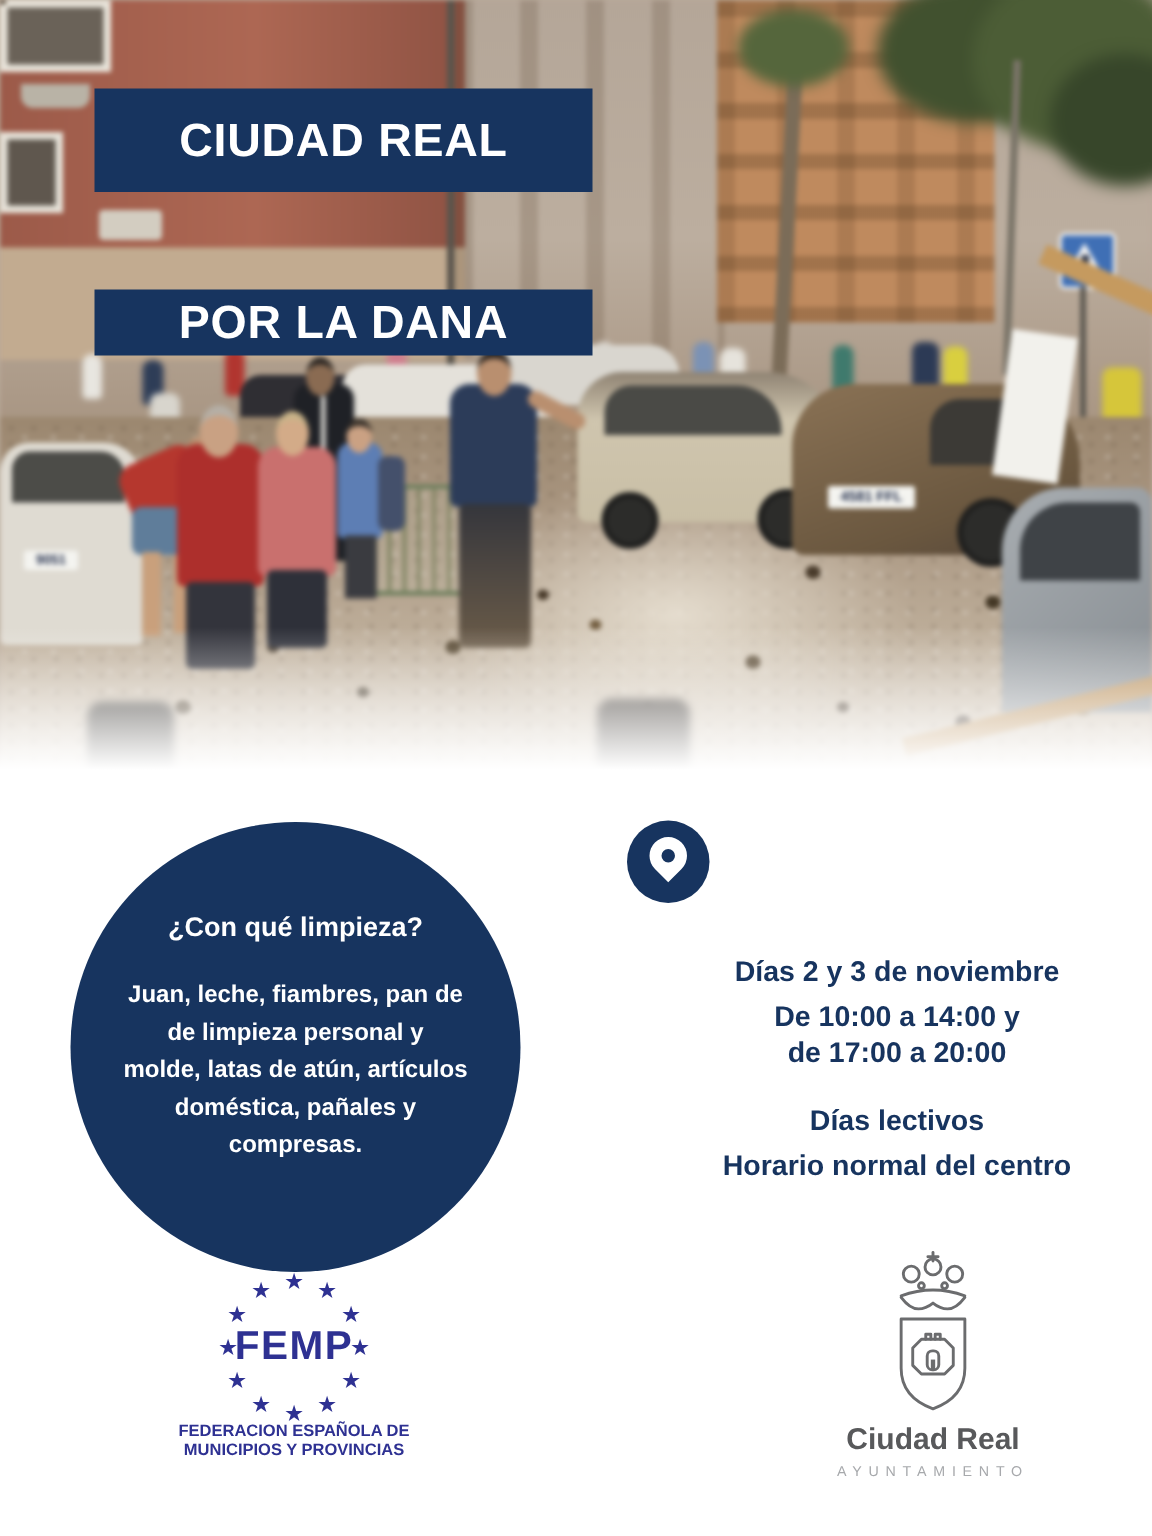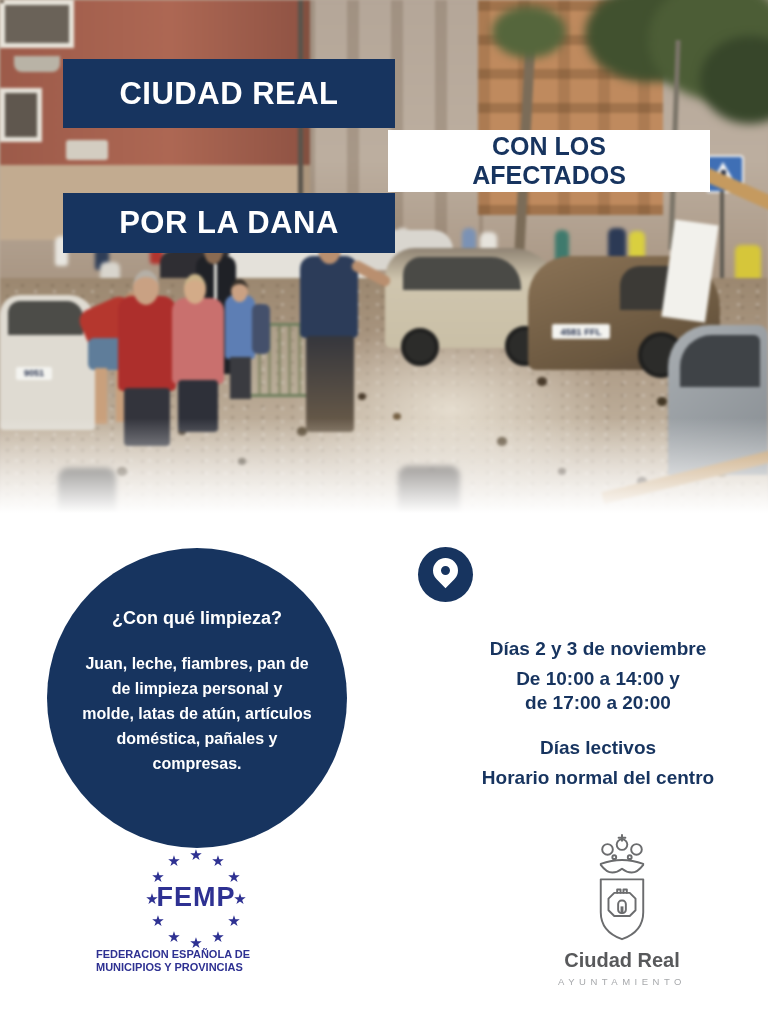--- a/index.html
+++ b/index.html
@@ -120,21 +120,21 @@
   .fgb1{left:58px;top:468px;width:58px;height:62px;background:#3a3732;border-radius:10px;filter:blur(2.5px);}
   .fgb2{left:398px;top:466px;width:62px;height:64px;background:#403a34;border-radius:10px;filter:blur(2.5px);}
 
   .photo-fade{position:absolute;left:0;top:418px;width:768px;height:112px;
       background:linear-gradient(180deg,rgba(255,255,255,0) 0%,rgba(255,255,255,.55) 45%,#fff 85%);}
 
   
   .banner{position:absolute;background:#17345F;color:#fff;display:flex;align-items:center;justify-content:center;
           font-weight:bold;letter-spacing:.5px;}
   .banner-city{left:63px;top:59px;width:332px;height:69px;font-size:31px;}
-  .banner-dana{left:63px;top:193px;width:332px;height:60px;font-size:31px;}
+  .banner-dana{left:63px;top:193px;width:332px;height:44px;font-size:31px;}
   .banner-white{position:absolute;left:388px;top:130px;width:322px;height:62px;background:#fff;color:#17345F;
           display:flex;flex-direction:column;align-items:center;justify-content:center;font-weight:bold;font-size:25px;line-height:29px;}
 
   
   .circle{position:absolute;left:47px;top:548px;width:300px;height:300px;border-radius:50%;background:#17345F;
           color:#fff;text-align:center;}
   .circle-heading{margin-top:60px;font-size:18px;font-weight:bold;}
   .circle-body{margin-top:22px;font-size:16px;font-weight:bold;line-height:25px;}
 
   
@@ -164,21 +164,21 @@
   .s4{transform:translate(-50%,-50%) translate(38px,22px);}
   .s5{transform:translate(-50%,-50%) translate(22px,38px);font-size:17px;}
   .s6{transform:translate(-50%,-50%) translate(0px,44px);font-size:20px;}
   .s7{transform:translate(-50%,-50%) translate(-22px,38px);font-size:17px;}
   .s8{transform:translate(-50%,-50%) translate(-38px,22px);}
   .s9{transform:translate(-50%,-50%) translate(-44px,0px);font-size:18px;}
   .s10{transform:translate(-50%,-50%) translate(-38px,-22px);}
   .s11{transform:translate(-50%,-50%) translate(-22px,-38px);font-size:17px;}
   .femp-acronym{position:absolute;left:50%;top:50%;transform:translate(-50%,-54%);
                 color:#2E3192;font-weight:bold;font-size:27px;letter-spacing:1px;}
-  .femp-name{position:absolute;left:96px;top:948px;width:200px;color:#2E3192;
+  .femp-name{position:absolute;left:96px;top:948px;width:200px;text-align:center;color:#2E3192;
              font-weight:bold;font-size:11px;line-height:12.5px;}
 
   
   .cr{position:absolute;left:542px;top:833px;width:160px;text-align:center;}
   .cr svg{display:block;margin:0 auto;}
   .cr-name{color:#58595B;font-weight:bold;font-size:20px;margin-top:4px;}
   .cr-sub{color:#A7A9AC;font-size:9.5px;letter-spacing:4.5px;margin-top:4px;}
 </style>
 </head>
 <body>
@@ -280,24 +280,20 @@
         <div class="fg navyman-pants"></div>
       <div class="fg fgb1"></div>
         <div class="fg fgb2"></div>
     </div>
     <div class="photo-fade"></div>
   </div>
 
   <div class="banner banner-city">
     <span>CIUDAD REAL</span>
   </div>
-  <div class="banner-white">
-    <div>CON LOS</div>
-    <div>AFECTADOS</div>
-  </div>
   <div class="banner banner-dana">
     <span>POR LA DANA</span>
   </div>
 
   <div class="circle">
     <div class="circle-heading">¿Con qué limpieza?</div>
     <div class="circle-body">
       <div>Juan, leche, fiambres, pan de</div>
       <div>de limpieza personal y</div>
       <div>molde, latas de atún, artículos</div>

